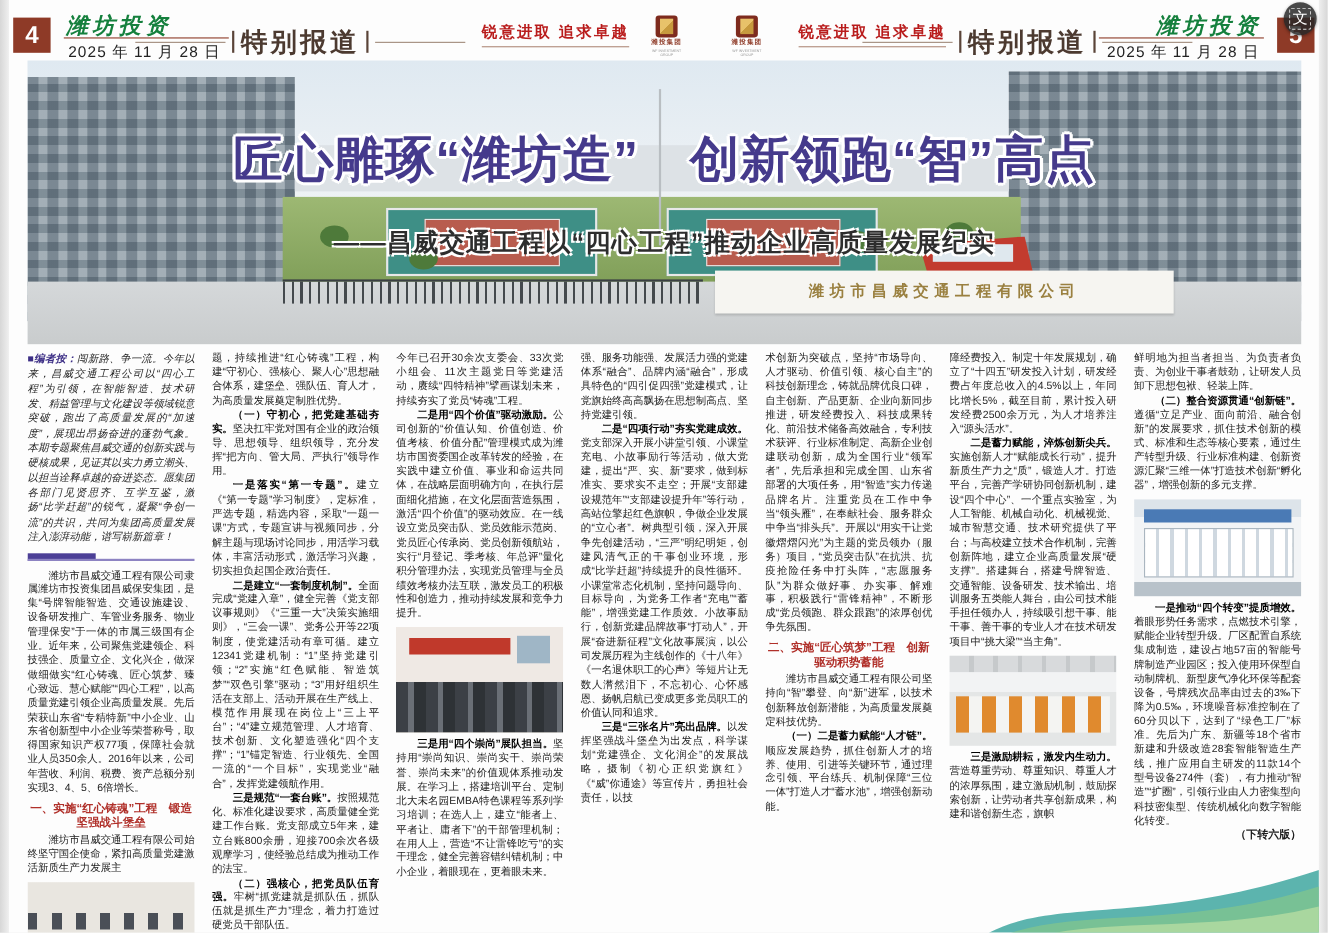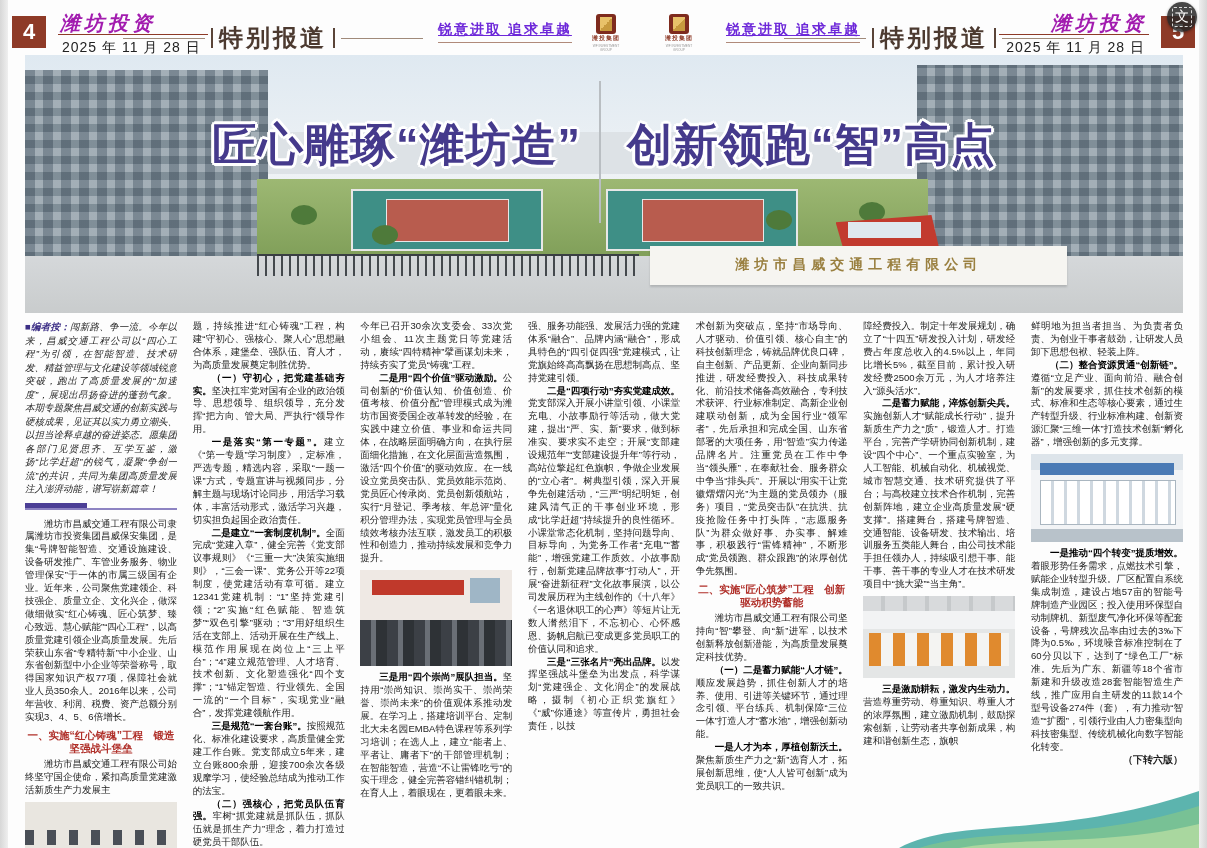--- a/index.html
+++ b/index.html
@@ -2,32 +2,32 @@
 <html><head>
 <meta charset="utf-8">
 <style>
   html,body{margin:0;padding:0;}
   body{width:1207px;height:848px;position:relative;background:#ededed;font-family:"Liberation Sans","DejaVu Sans",sans-serif;overflow:hidden;}
   .page{position:absolute;left:8px;top:0;width:1191px;height:848px;background:#fdfdfd;}
   
   .hdr{position:absolute;left:0;top:0;width:100%;height:55px;}
   .pgbox{position:absolute;top:16px;width:34px;height:32px;background:#8e3a27;color:#fff;font-weight:bold;font-size:22px;display:flex;align-items:center;justify-content:center;}
   .pgbox.l{left:4px;}  .pgbox.r{right:4px;}
-  .masthead{position:absolute;top:10px;width:140px;color:#a21caf;font-size:20px;font-weight:bold;font-style:italic;letter-spacing:4px;font-family:"Liberation Serif","DejaVu Serif",serif;}
+  .masthead{position:absolute;top:10px;width:140px;color:#15803d;font-size:20px;font-weight:bold;font-style:italic;letter-spacing:4px;font-family:"Liberation Serif","DejaVu Serif",serif;}
   .masthead.l{left:52px;} .masthead.r{right:52px;text-align:right;}
   .mastline{position:absolute;top:34px;width:150px;border-top:1px solid #8e3a27;}
   .mastline.l{left:50px;} .mastline.r{right:50px;}
   .dateline{position:absolute;top:39px;font-size:14px;color:#222;letter-spacing:1px;}
   .dateline.l{left:54px;} .dateline.r{right:54px;text-align:right;}
   .secblk{position:absolute;top:22px;display:flex;align-items:center;gap:6px;}
   .secblk.l{left:115px;width:300px;} .secblk.r{right:115px;width:300px;}
   .secrule{flex:1;border-top:1px solid #a08a7a;height:0;}
   .secbar{width:2px;height:20px;background:#5a4438;}
   .sectitle{font-size:24px;font-weight:bold;color:#4c3a30;letter-spacing:3px;white-space:nowrap;}
-  .slogan{position:absolute;top:21px;color:#6d28d9;font-size:14px;font-weight:bold;letter-spacing:2px;white-space:nowrap;text-decoration:underline;}
+  .slogan{position:absolute;top:21px;color:#b91c1c;font-size:14px;font-weight:bold;letter-spacing:2px;white-space:nowrap;}
   .slogan:after{content:"";display:block;margin-top:3px;border-top:1px solid #b08a7a;}
   .logo{position:absolute;top:14px;width:46px;text-align:center;}
   .logo .lg{width:20px;height:20px;margin:0 auto;background:#7e2b1e;border-radius:3px;position:relative;}
   .logo .lg:before{content:"";position:absolute;left:4px;top:3px;width:12px;height:14px;background:linear-gradient(135deg,#e8c26a 50%,#c79a3e 50%);}
   .logo .lt{font-size:6px;color:#8e3a27;font-weight:bold;letter-spacing:1px;}
   .logo .le{font-size:4px;color:#999;transform:scale(.8);}
   .badge{position:absolute;right:2px;top:2px;width:30px;height:30px;border-radius:50%;background:rgba(40,40,40,.85);color:#fff;display:flex;align-items:center;justify-content:center;font-size:14px;z-index:50;box-shadow:0 1px 3px rgba(0,0,0,.4);}
   .badge span{border:1px dashed #ddd;padding:0 2px;border-radius:2px;}
   
   .hero{position:absolute;left:17px;top:55px;width:1158px;height:258px;overflow:hidden;background:linear-gradient(#dfe9f1 0%,#eef2f5 45%,#e6e9ea 100%);}
@@ -145,20 +145,21 @@
     <div class="tree" style="left:30%;top:66%;"></div>
     <div class="tree" style="left:64%;top:60%;"></div>
     <div class="tree" style="left:72%;top:57%;"></div>
     <div class="plaza"></div>
     <div class="fence"></div>
     <div class="sculpt"></div>
     <div class="gatewall">
       <div class="gatesign">潍坊市昌威交通工程有限公司</div>
     </div>
     <div class="htitle">匠心雕琢“潍坊造”　创新领跑“智”高点</div>
+    <div class="hsub">——昌威交通工程以“四心工程”推动企业高质量发展纪实</div>
   </div>
 
   <div class="art">
 
     <div class="col">
       <p class="ednote noind"><span class="lbl">■编者按：</span><span>闯新路、争一流。今年以来，昌威交通工程公司以“四心工程”为引领，在智能智造、技术研发、精益管理与文化建设等领域锐意突破，跑出了高质量发展的“加速度”，展现出昂扬奋进的蓬勃气象。本期专题聚焦昌威交通的创新实践与硬核成果，见证其以实力勇立潮头、以担当诠释卓越的奋进姿态。愿集团各部门见贤思齐、互学互鉴，激扬“比学赶超”的锐气，凝聚“争创一流”的共识，共同为集团高质量发展注入澎湃动能，谱写崭新篇章！</span></p>
       <div class="divbar">
           <div class="b1"></div>
           <div class="b2"></div>
         </div>
@@ -180,35 +181,34 @@
     </div>
 
     <div class="col">
       <p class="noind">今年已召开30余次支委会、33次党小组会、11次主题党日等党建活动，赓续“四特精神”擘画谋划未来，持续夯实了党员“铸魂”工程。</p>
       <p><b>二是用“四个价值”驱动激励。</b><span>公司创新的“价值认知、价值创造、价值考核、价值分配”管理模式成为潍坊市国资委国企改革转发的经验，在实践中建立价值、事业和命运共同体，在战略层面明确方向，在执行层面细化措施，在文化层面营造氛围，激活“四个价值”的驱动效应。在一线设立党员突击队、党员效能示范岗、党员匠心传承岗、党员创新领航站，实行“月登记、季考核、年总评”量化积分管理办法，实现党员管理与全员绩效考核办法互联，激发员工的积极性和创造力，推动持续发展和竞争力提升。</span></p>
       <div class="ph phB">
           <div class="ban"></div>
           <div class="scr"></div>
           <div class="aud"></div>
         </div>
-      <p><b>三是用“四个崇尚”展队担当。</b><span>坚持用“崇尚知识、崇尚实干、崇尚荣誉、崇尚未来”的价值观体系推动发展。在学习上，搭建培训平台、定制北大未名园EMBA特色课程等系列学习培训；在选人上，建立“能者上、平者让、庸者下”的干部管理机制；在智能智造，营造“不让雷锋吃亏”的实干理念，健全完善容错纠错机制；在育人上，着眼现在，更着眼未来。</span></p>
+      <p><b>三是用“四个崇尚”展队担当。</b><span>坚持用“崇尚知识、崇尚实干、崇尚荣誉、崇尚未来”的价值观体系推动发展。在学习上，搭建培训平台、定制北大未名园EMBA特色课程等系列学习培训；在选人上，建立“能者上、平者让、庸者下”的干部管理机制；在用人上，营造“不让雷锋吃亏”的实干理念，健全完善容错纠错机制；中小企业，着眼现在，更着眼未来。</span></p>
     </div>
 
     <div class="col">
       <p class="noind">强、服务功能强、发展活力强的党建体系“融合”、品牌内涵“融合”，形成具特色的“四引促四强”党建模式，让党旗始终高高飘扬在思想制高点、坚持党建引领。</p>
       <p><b>二是“四项行动”夯实党建成效。</b><span>党支部深入开展小讲堂引领、小课堂充电、小故事励行等活动，做大党建，提出“严、实、新”要求，做到标准实、要求实不走空；开展“支部建设规范年”“支部建设提升年”等行动，高站位擎起红色旗帜，争做企业发展的“立心者”。树典型引领，深入开展争先创建活动，“三严”明纪明矩，创建风清气正的干事创业环境，形成“比学赶超”持续提升的良性循环。小课堂常态化机制，坚持问题导向、目标导向，为党务工作者“充电”“蓄能”，增强党建工作质效。小故事励行，创新党建品牌故事“打动人”，开展“奋进新征程”文化故事展演，以公司发展历程为主线创作的《十八年》《一名退休职工的心声》等短片让无数人潸然泪下，不忘初心、心怀感恩、扬帆启航已变成更多党员职工的价值认同和追求。</span></p>
       <p><b>三是“三张名片”亮出品牌。</b><span>以发挥坚强战斗堡垒为出发点，科学谋划“党建强企、文化润企”的发展战略，摄制《初心正织党旗红》《“威”你通途》等宣传片，勇担社会责任，以技</span></p>
     </div>
 
     <div class="col">
       <p class="noind">术创新为突破点，坚持“市场导向、人才驱动、价值引领、核心自主”的科技创新理念，铸就品牌优良口碑，自主创新、产品更新、企业向新同步推进，研发经费投入、科技成果转化、前沿技术储备高效融合，专利技术获评、行业标准制定、高新企业创建联动创新，成为全国行业“领军者”，先后承担和完成全国、山东省部署的大项任务，用“智造”实力传递品牌名片。注重党员在工作中争当“领头雁”，在奉献社会、服务群众中争当“排头兵”。开展以“用实干让党徽熠熠闪光”为主题的党员领办（服务）项目，“党员突击队”在抗洪、抗疫抢险任务中打头阵，“志愿服务队”为群众做好事、办实事、解难事，积极践行“雷锋精神”，不断形成“党员领跑、群众跟跑”的浓厚创优争先氛围。</p>
       <p class="secred">二、实施“匠心筑梦”工程　创新驱动积势蓄能</p>
       <p>潍坊市昌威交通工程有限公司坚持向“智”攀登、向“新”进军，以技术创新释放创新潜能，为高质量发展奠定科技优势。</p>
       <p><b>（一）二是蓄力赋能“人才链”。</b><span>顺应发展趋势，抓住创新人才的培养、使用、引进等关键环节，通过理念引领、平台练兵、机制保障“三位一体”打造人才“蓄水池”，增强创新动能。</span></p>
-      <p><b>一是人才为本，厚植创新沃土。</b><span>聚焦新质生产力之“新”选育人才，拓展创新思维，使“人人皆可创新”成为党员职工的一致共识。</span></p>
     </div>
 
     <div class="col">
       <p class="noind">障经费投入。制定十年发展规划，确立了“十四五”研发投入计划，研发经费占年度总收入的4.5%以上，年同比增长5%，截至目前，累计投入研发经费2500余万元，为人才培养注入“源头活水”。</p>
       <p><b>二是蓄力赋能，淬炼创新尖兵。</b><span>实施创新人才“赋能成长行动”，提升新质生产力之“质”，锻造人才。打造平台，完善产学研协同创新机制，建设“四个中心”、一个重点实验室，为人工智能、机械自动化、机械视觉、城市智慧交通、技术研究提供了平台；与高校建立技术合作机制，完善创新阵地，建立企业高质量发展“硬支撑”。搭建舞台，搭建号牌智造、交通智能、设备研发、技术输出、培训服务五类能人舞台，由公司技术能手担任领办人，持续吸引想干事、能干事、善干事的专业人才在技术研发项目中“挑大梁”“当主角”。</span></p>
       <div class="ph phC">
           <div class="ceil"></div>
           <div class="row"></div>
         </div>
       <p><b>三是激励耕耘，激发内生动力。</b><span>营造尊重劳动、尊重知识、尊重人才的浓厚氛围，建立激励机制，鼓励探索创新，让劳动者共享创新成果，构建和谐创新生态，旗帜</span></p>

